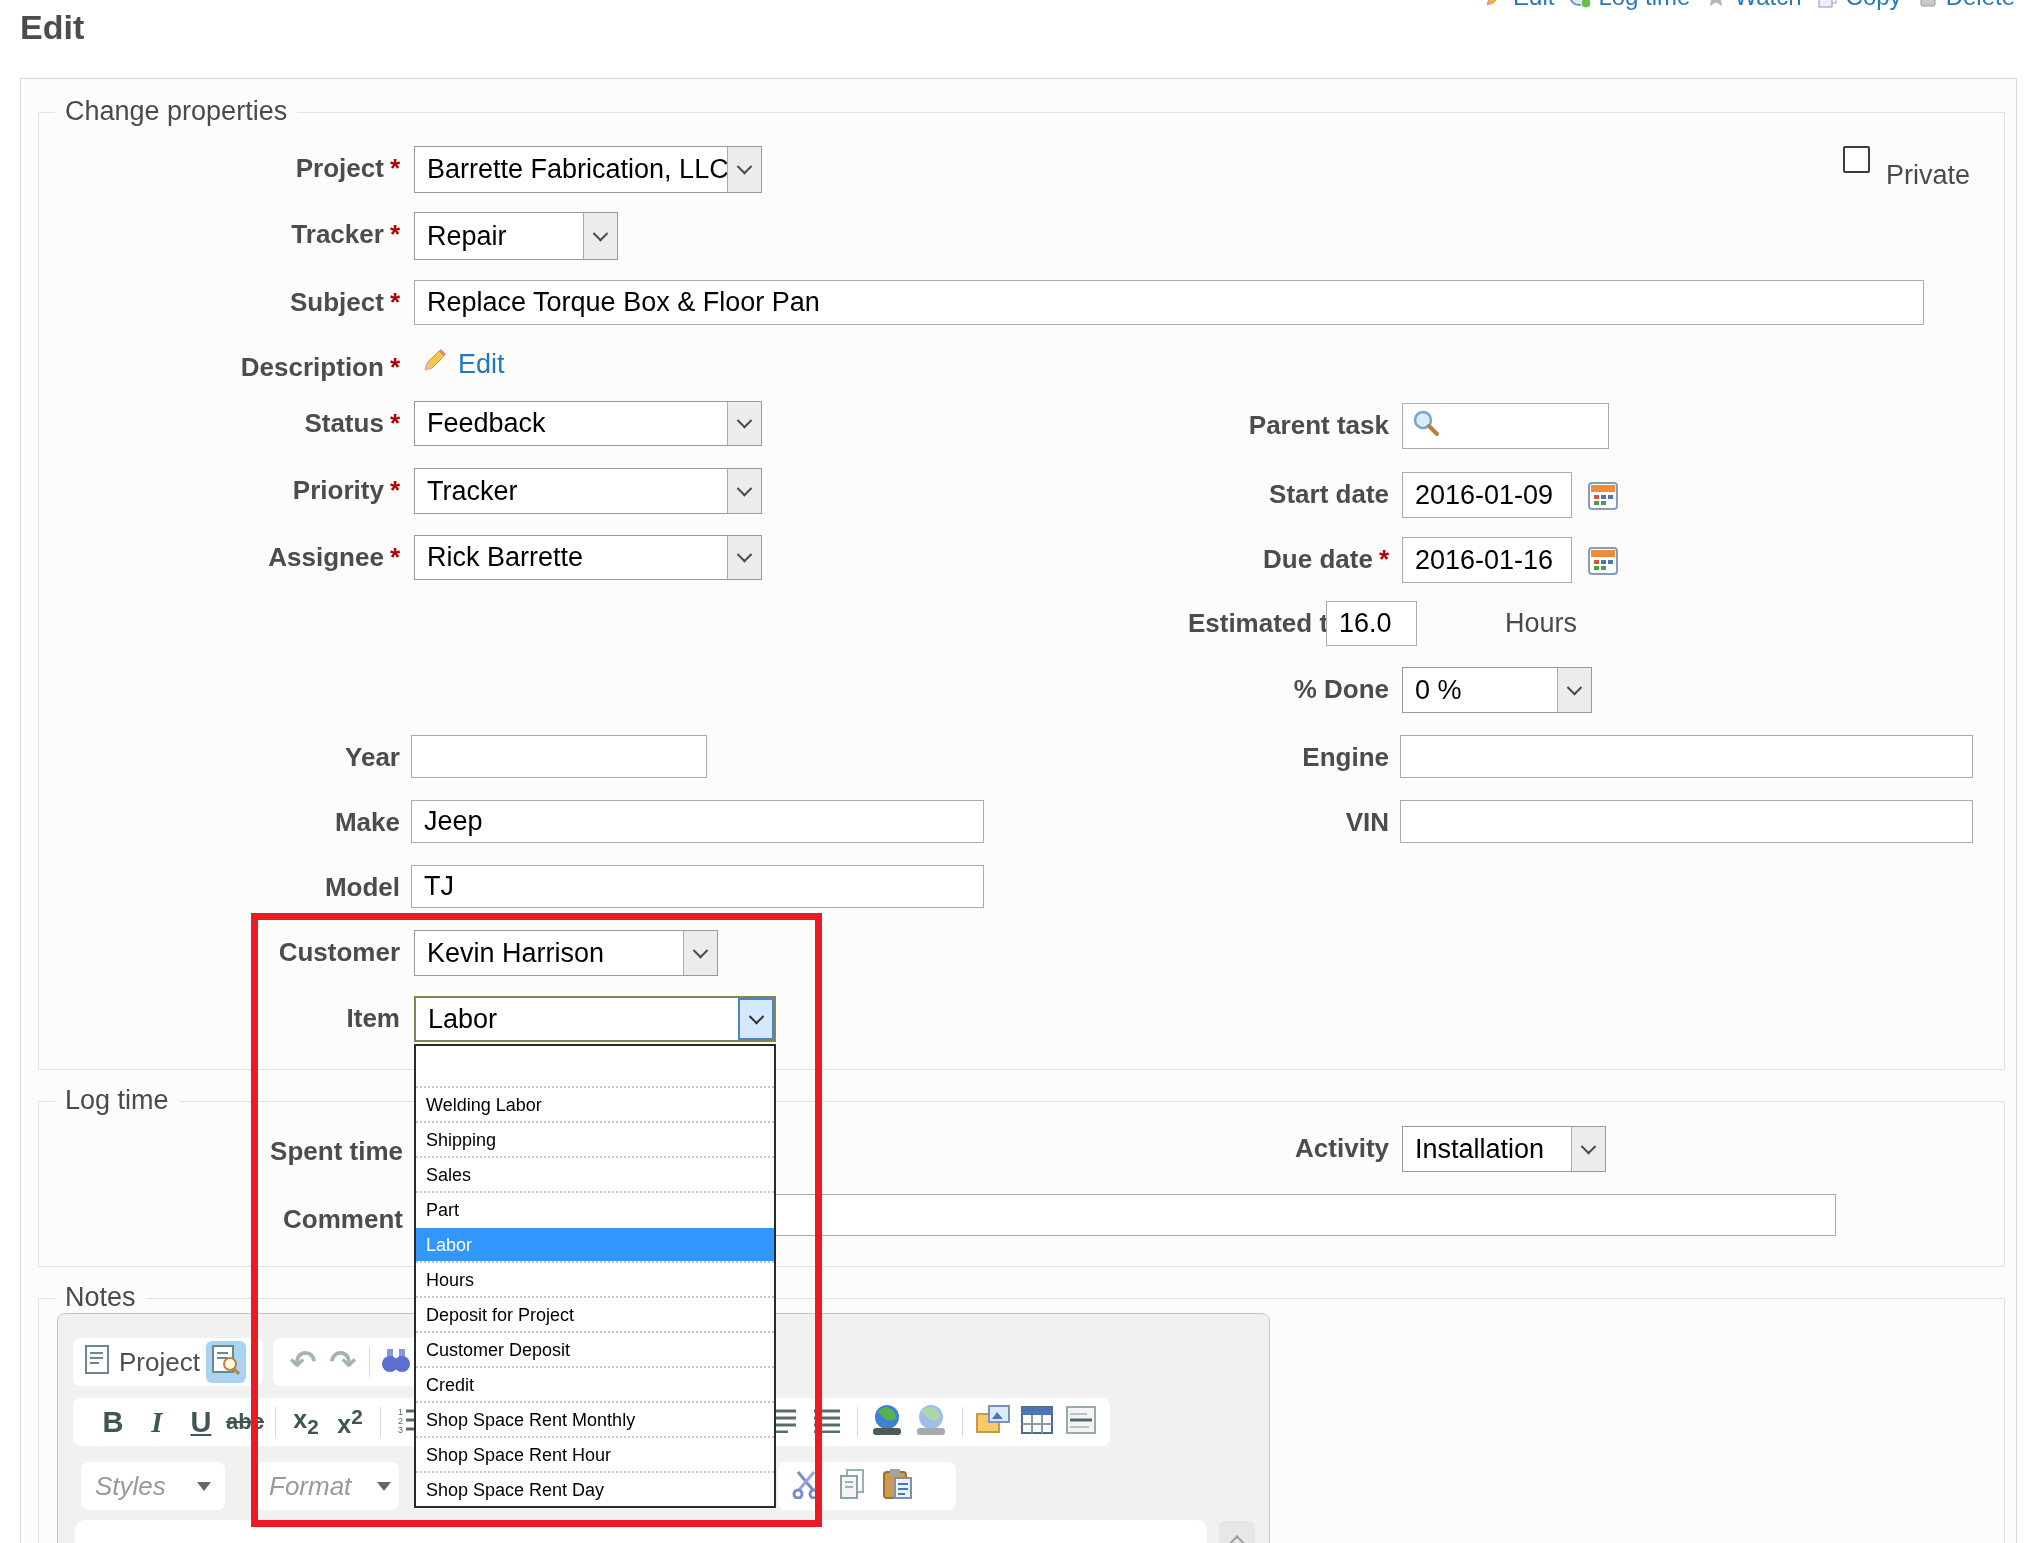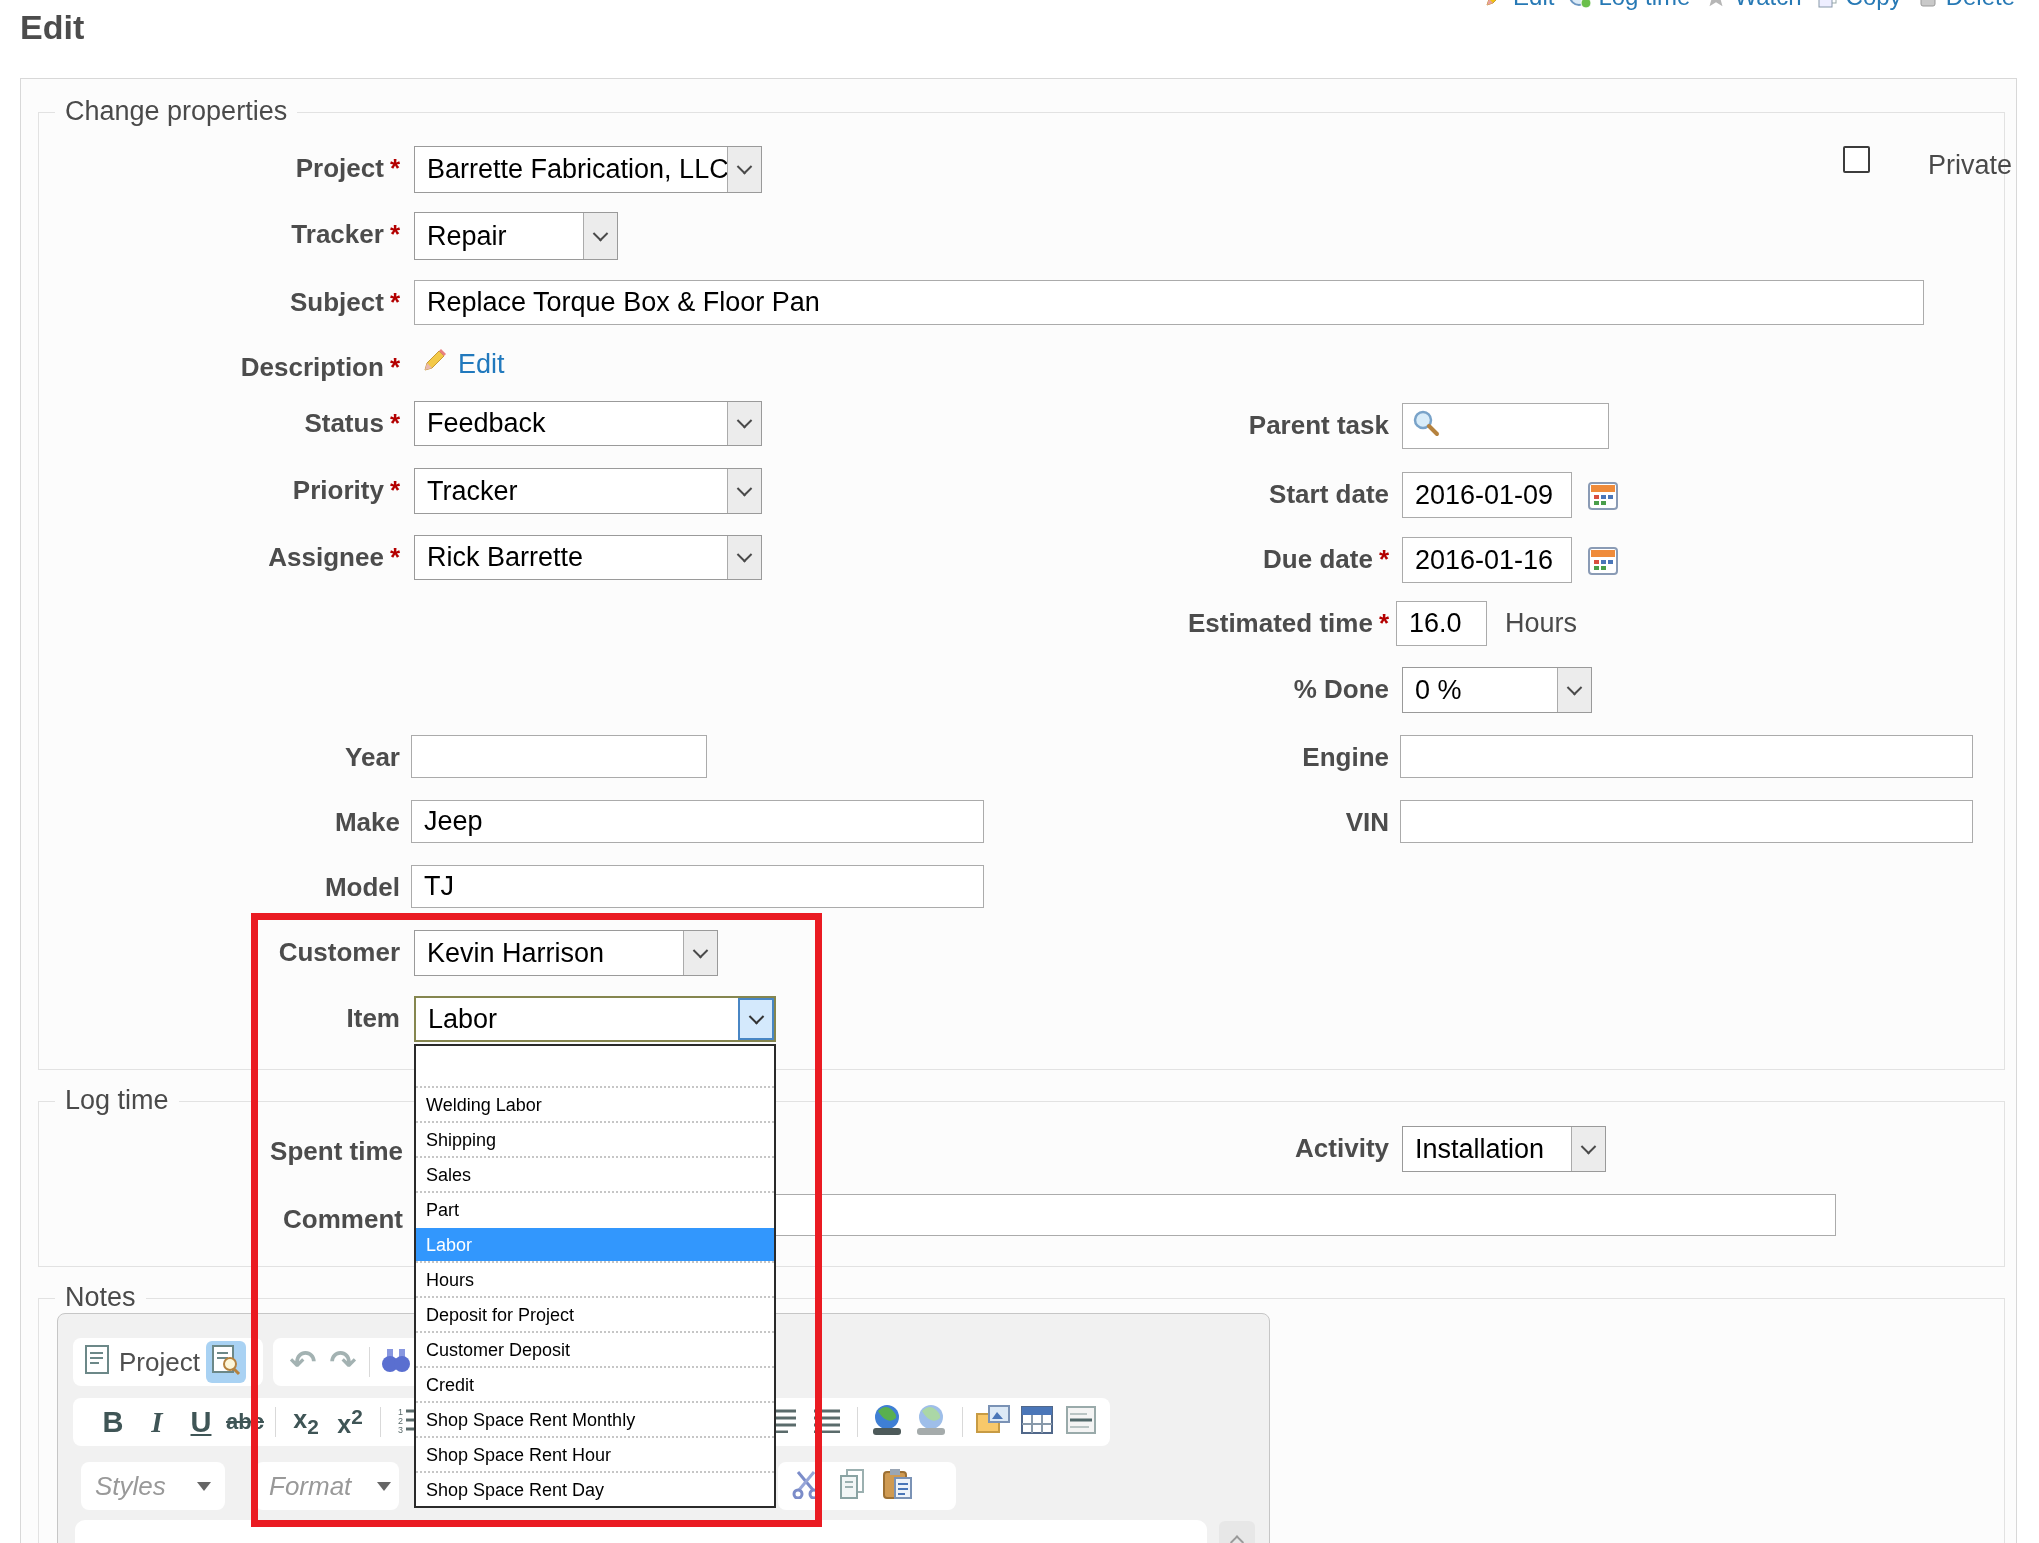--- a/index.html
+++ b/index.html
@@ -205,21 +205,21 @@
     </span>
 </div>
 <div class="sel focused" style="left:414px;top:996px;width:362px;height:46px;">
   <span>Labor</span>
   <span class="arrow">
       <span class="chev"></span>
     </span>
 </div>
 
 <div class="checkbox" style="left:1843px;top:146px;"></div>
-<div class="abs suffix" style="left:1886px;top:150px;margin-left:42px;">Private</div>
+<div class="abs suffix" style="left:1886px;top:160px;">Private</div>
 <div class="lbl lbl-r" style="top:410px;">Parent task</div>
 <div class="lbl lbl-r" style="top:479px;">Start date</div>
 <div class="lbl lbl-r" style="top:544px;"><span>Due date</span><span class="req">*</span></div>
 <div class="lbl lbl-r" style="top:608px;"><span>Estimated time</span><span class="req">*</span></div>
 <div class="lbl lbl-r" style="top:674px;">% Done</div>
 <div class="lbl lbl-r" style="top:742px;">Engine</div>
 <div class="lbl lbl-r" style="top:807px;">VIN</div>
 
 <div class="inp" style="left:1402px;top:403px;width:207px;height:46px;padding-left:8px;">
   <span><svg width="30" height="30">
@@ -245,21 +245,21 @@
   </div>
 <span class="abs" style="left:1588px;top:545px;"><svg width="30" height="30">
       <rect x="1" y="3" width="28" height="26" rx="3" fill="#fff" stroke="#8a9bb5" stroke-width="2"></rect>
       <rect x="3" y="5" width="24" height="7" fill="#ef8b3a"></rect>
       <rect x="6" y="15" width="5" height="4" fill="#d94f3f"></rect>
       <rect x="13" y="15" width="5" height="4" fill="#4a76b8"></rect>
       <rect x="20" y="15" width="5" height="4" fill="#4a76b8"></rect>
       <rect x="6" y="21" width="5" height="4" fill="#4a9e4a"></rect>
       <rect x="13" y="21" width="5" height="4" fill="#4a9e4a"></rect>
     </svg></span>
-<div class="inp" style="left:1396px;top:601px;width:91px;height:45px;">
+<div class="inp" style="left:1326px;top:601px;width:91px;height:45px;">
     <span>16.0</span>
   </div>
 <div class="suffix" style="left:1505px;top:608px;">Hours</div>
 <div class="sel" style="left:1402px;top:667px;width:190px;height:46px;">
   <span>0 %</span>
   <span class="arrow">
       <span class="chev"></span>
     </span>
 </div>
 <div class="inp" style="left:1400px;top:735px;width:573px;height:43px;">

